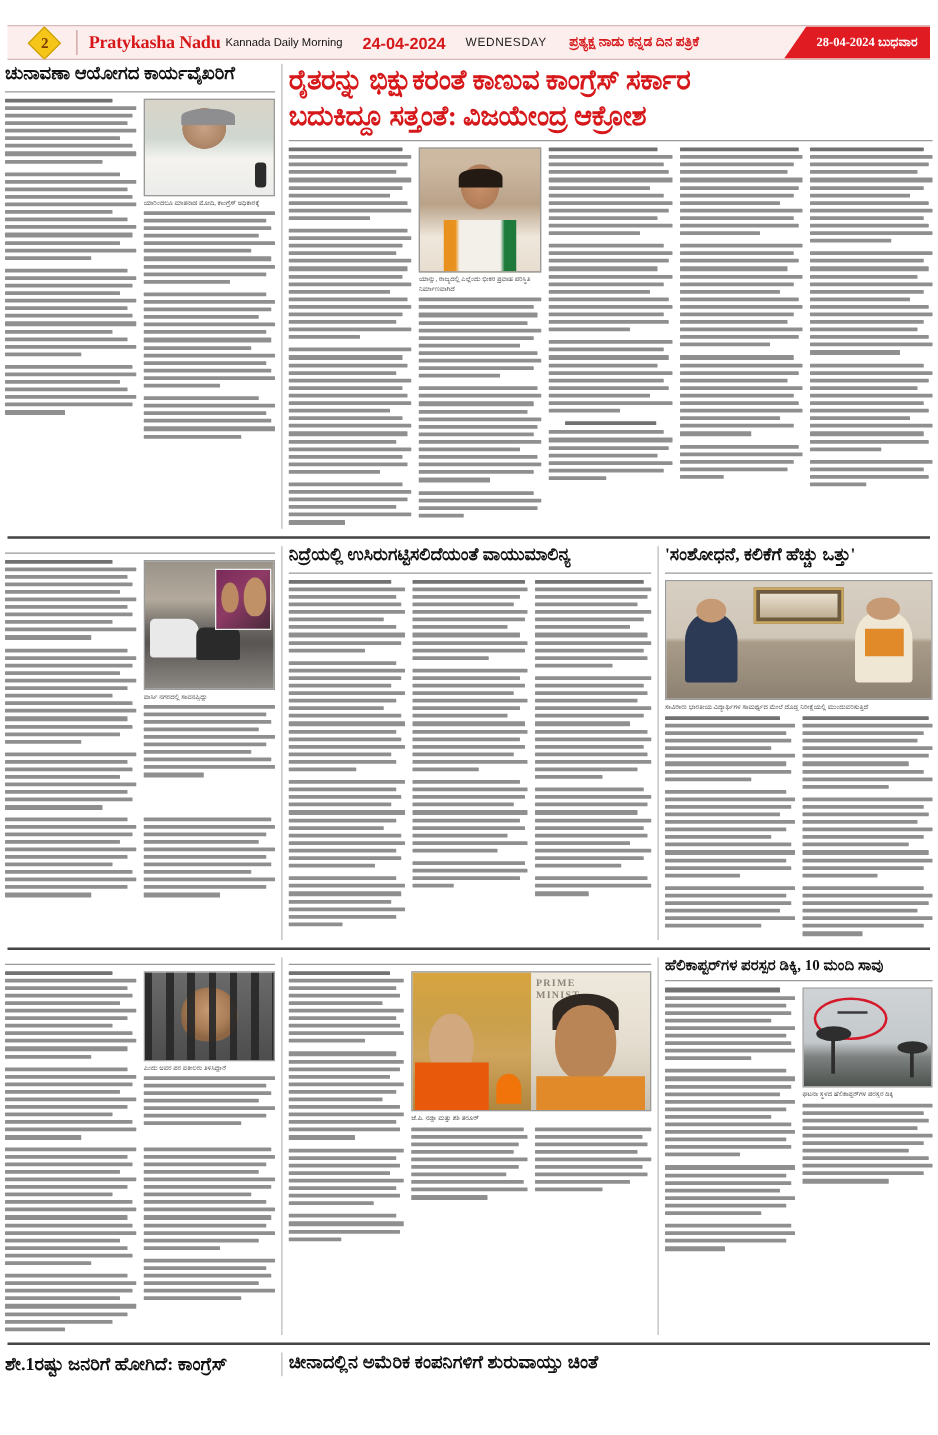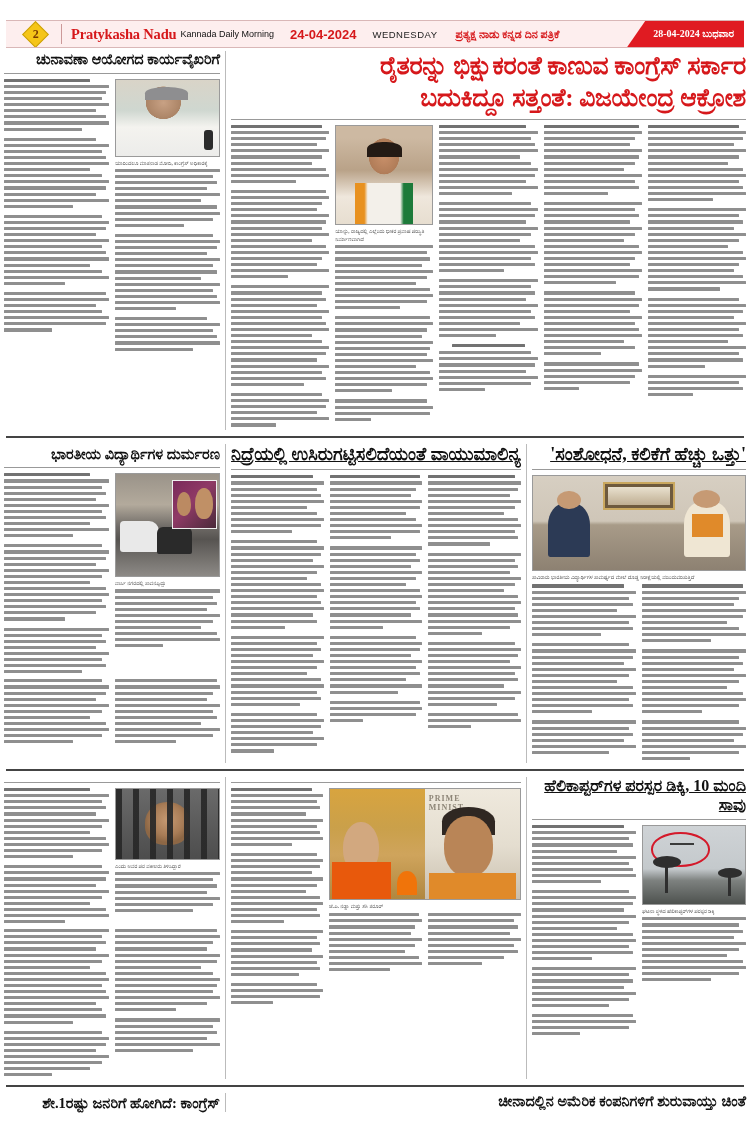--- a/index.html
+++ b/index.html
@@ -46,26 +46,26 @@
     clip-path:polygon(18px 0,100% 0,100% 100%,0 100%);
   }
 
   
   .cols{ display:flex; gap:0; }
   .rule-v{ width:1px; background:#bbb; margin:0 5px; }
   .rule-h{ height:1px; background:#999; margin:5px 0; }
   .rule-h.thick{ height:2px; background:#444; }
 
   
-  .hl{ font-weight:bold; text-align:right; line-height:1.16; color:#111; }
+  .hl{ font-weight:bold; text-align:left; line-height:1.16; color:#111; }
   .hl-red{ color:#d6181b; }
-  .hl-lead{ font-size:25px; letter-spacing:-.3px; }
+  .hl-lead{ font-size:22px; letter-spacing:-.3px; }
   .hl-sec{ font-size:14.5px; }
-  .hl-sm{ font-size:18px;text-decoration:underline; }
-  .hl-xs{ font-size:16px;text-decoration:underline; }
+  .hl-sm{ font-size:14px; }
+  .hl-xs{ font-size:12px; }
 
   
   .body-cols{ display:flex; gap:6px; }
   .tcol{ flex:1; }
   .lines{ }
   .ln{
     height:3.1px; margin-bottom:3.0px;
     background:#4a4a4a; opacity:.62; border-radius:.5px;
   }
   .ln.w100{width:100%} .ln.w97{width:97%} .ln.w93{width:93%}
@@ -505,21 +505,20 @@
         </div>
       </div>
     </div>
   </div>
 
   <div class="rule-h thick" style="margin:6px 2px"></div>
 
   <div class="cols">
 
     <div style="width:216px">
-      <div class="hl hl-sec" style="margin-top:2px">ಭಾರತೀಯ ವಿದ್ಯಾರ್ಥಿಗಳ ದುರ್ಮರಣ</div>
       <div class="rule-h"></div>
       <div class="body-cols">
         <div class="tcol">
           <div class="lines">
             <div class="ln w82 dark"></div>
               <div class="ln w100"></div>
               <div class="ln w93"></div>
               <div class="ln w97"></div>
               <div class="ln w88"></div>
               <div class="ln w100"></div>

